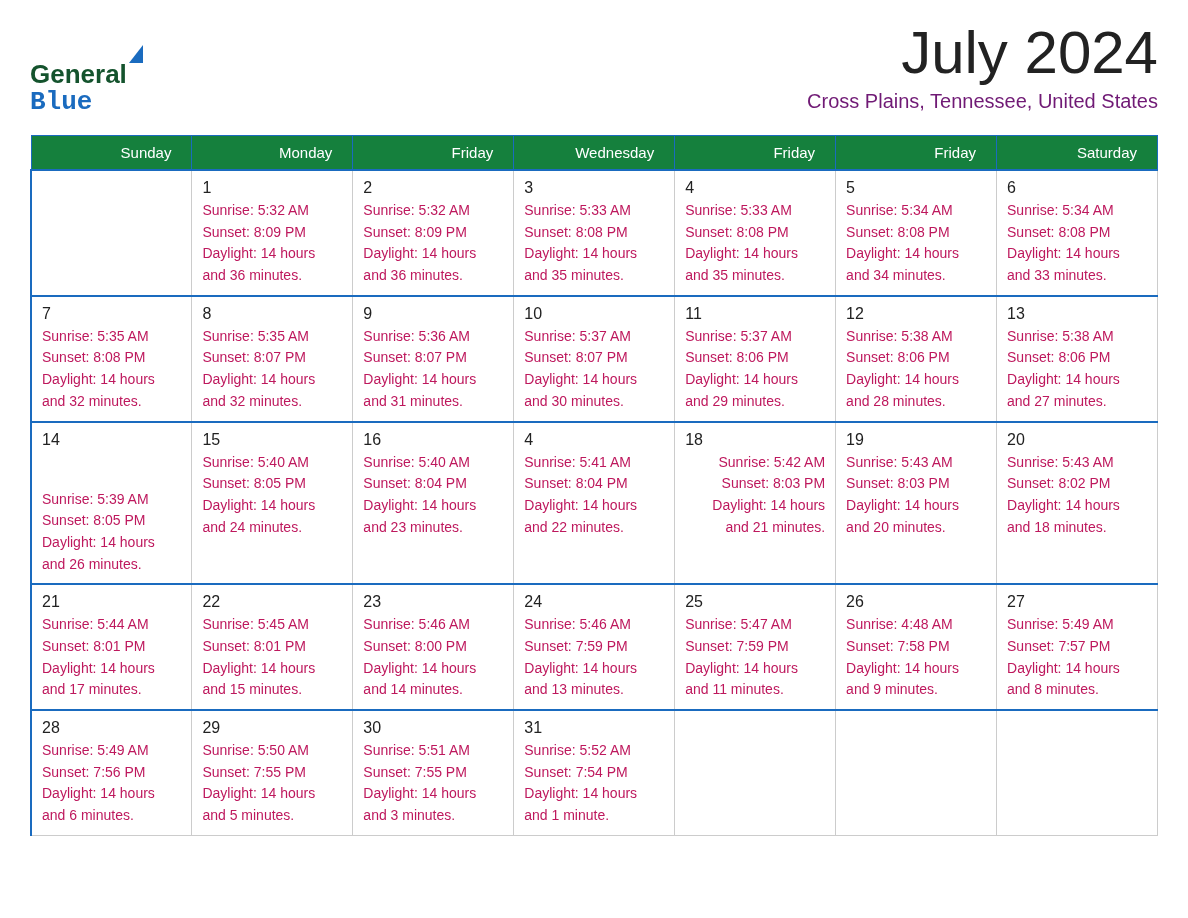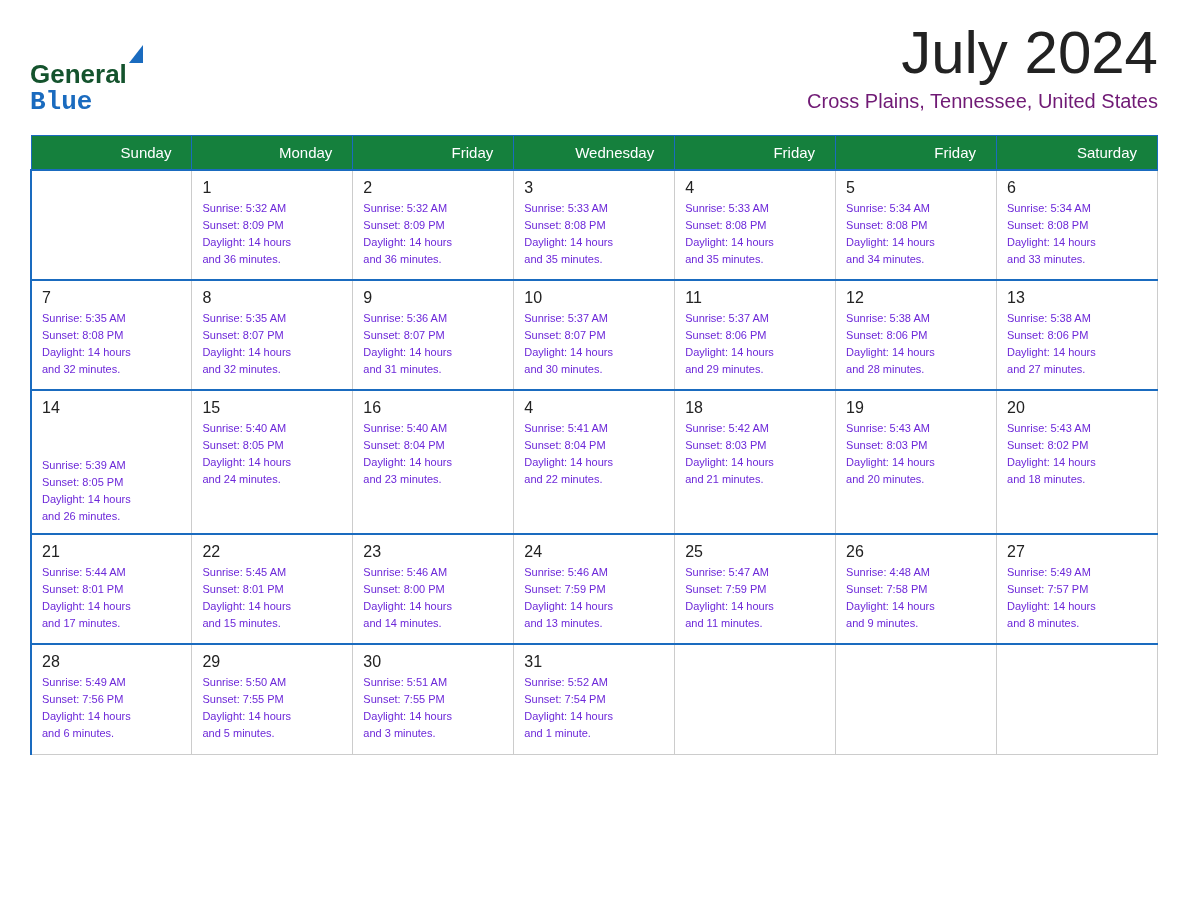--- a/index.html
+++ b/index.html
@@ -85,23 +85,23 @@
       border-left: 2px solid #1a6bbf;
     }
     .day-number {
       font-size: 16px;
       color: #222;
       font-weight: normal;
       display: block;
       margin-bottom: 3px;
     }
     .day-info {
-      font-size: 11px;
+      font-size: 14px;
       line-height: 1.55;
-      color: #6d28d9;
+      color: #be185d;
     }
     .empty-cell {
       background: #fff;
     }
     tbody tr {
       border-top: 2px solid #1a6bbf;
     }
   </style>
 </head>
 <body>
@@ -253,21 +253,21 @@
         </td>
         <td>
           <span class="day-number">4</span>
           <div class="day-info" style="white-space: pre-line;">Sunrise: 5:41 AM
 Sunset: 8:04 PM
 Daylight: 14 hours
 and 22 minutes.</div>
         </td>
         <td>
           <span class="day-number">18</span>
-          <div class="day-info" style="white-space: pre-line;">Sunrise: 5:42 AM
+          <div class="day-info" style="white-space: pre-line; text-align: right;">Sunrise: 5:42 AM
 Sunset: 8:03 PM
 Daylight: 14 hours
 and 21 minutes.</div>
         </td>
         <td>
           <span class="day-number">19</span>
           <div class="day-info" style="white-space: pre-line;">Sunrise: 5:43 AM
 Sunset: 8:03 PM
 Daylight: 14 hours
 and 20 minutes.</div>

